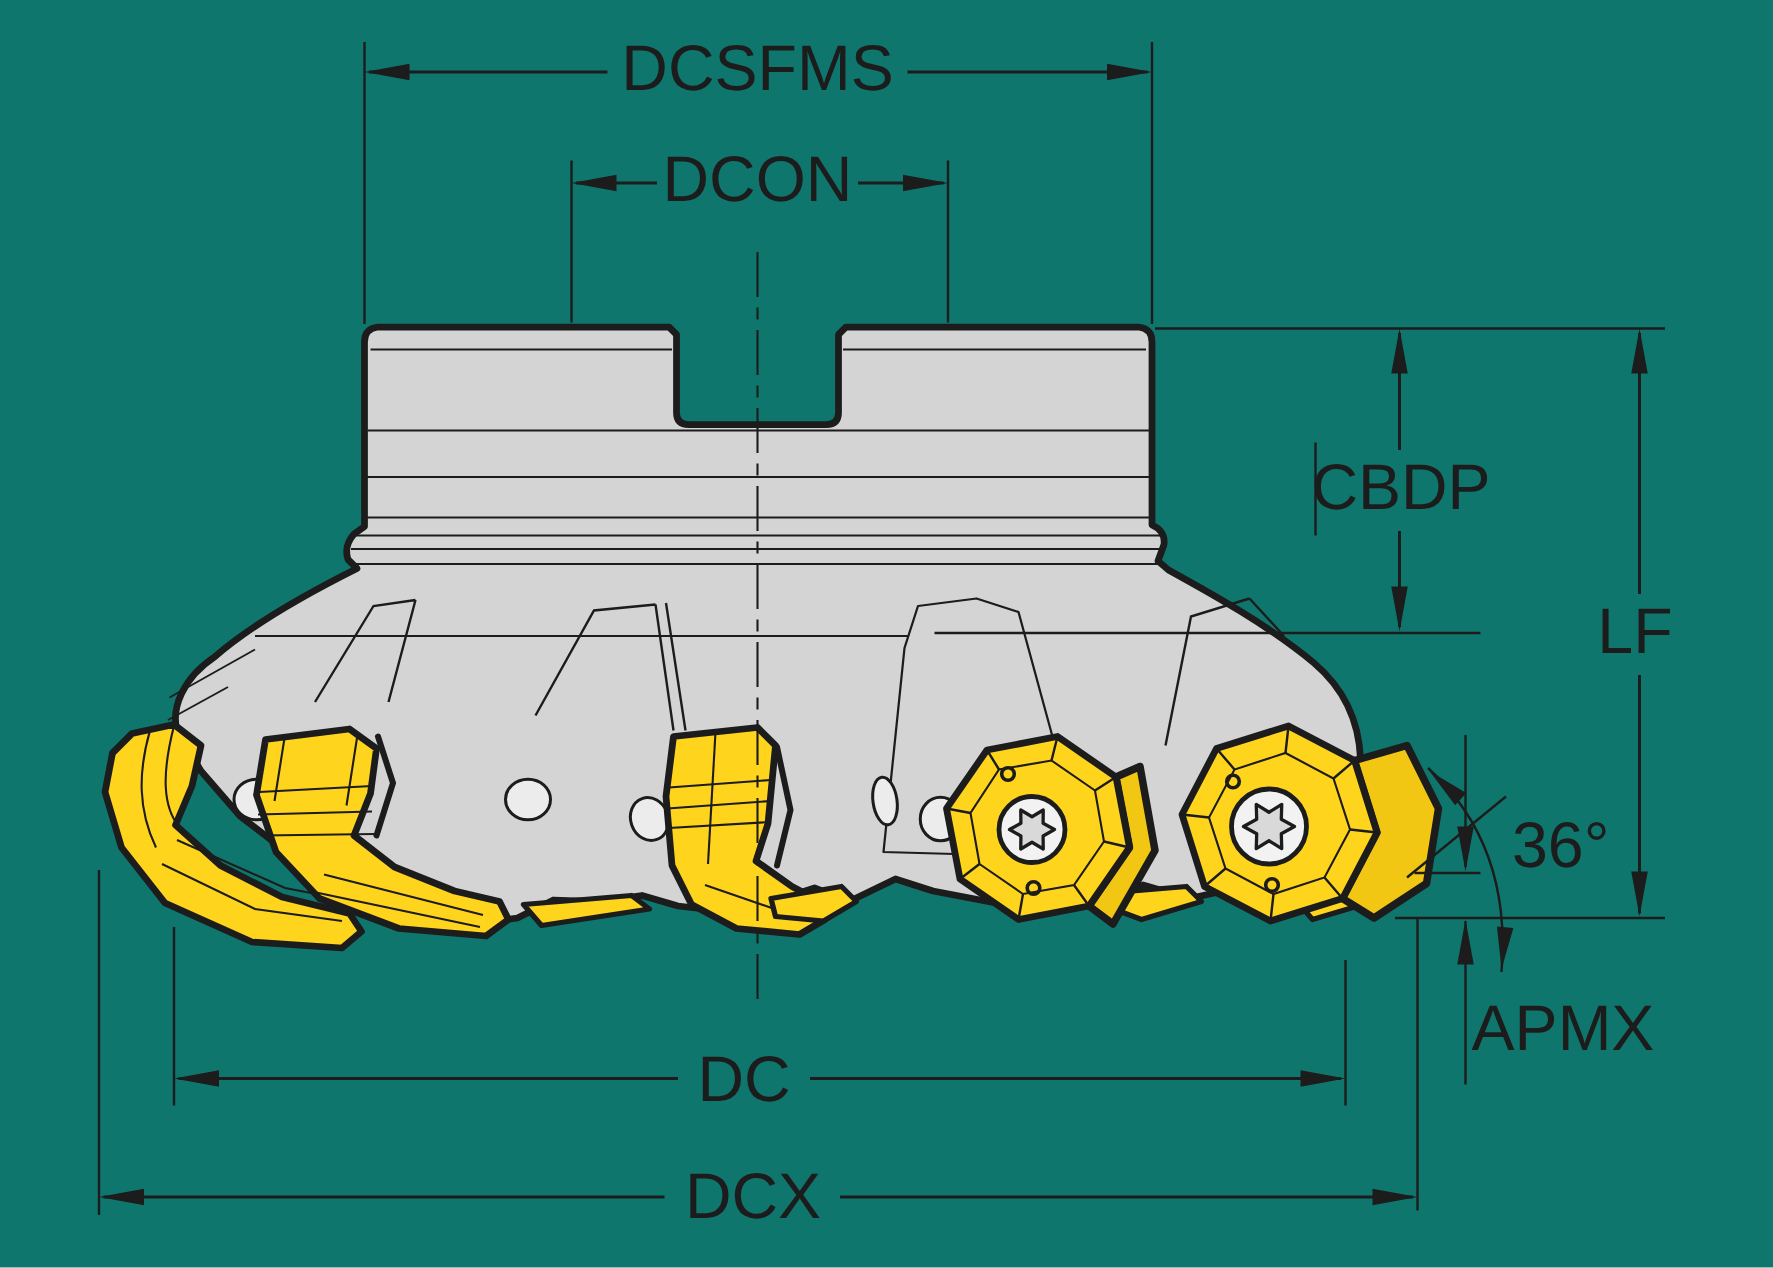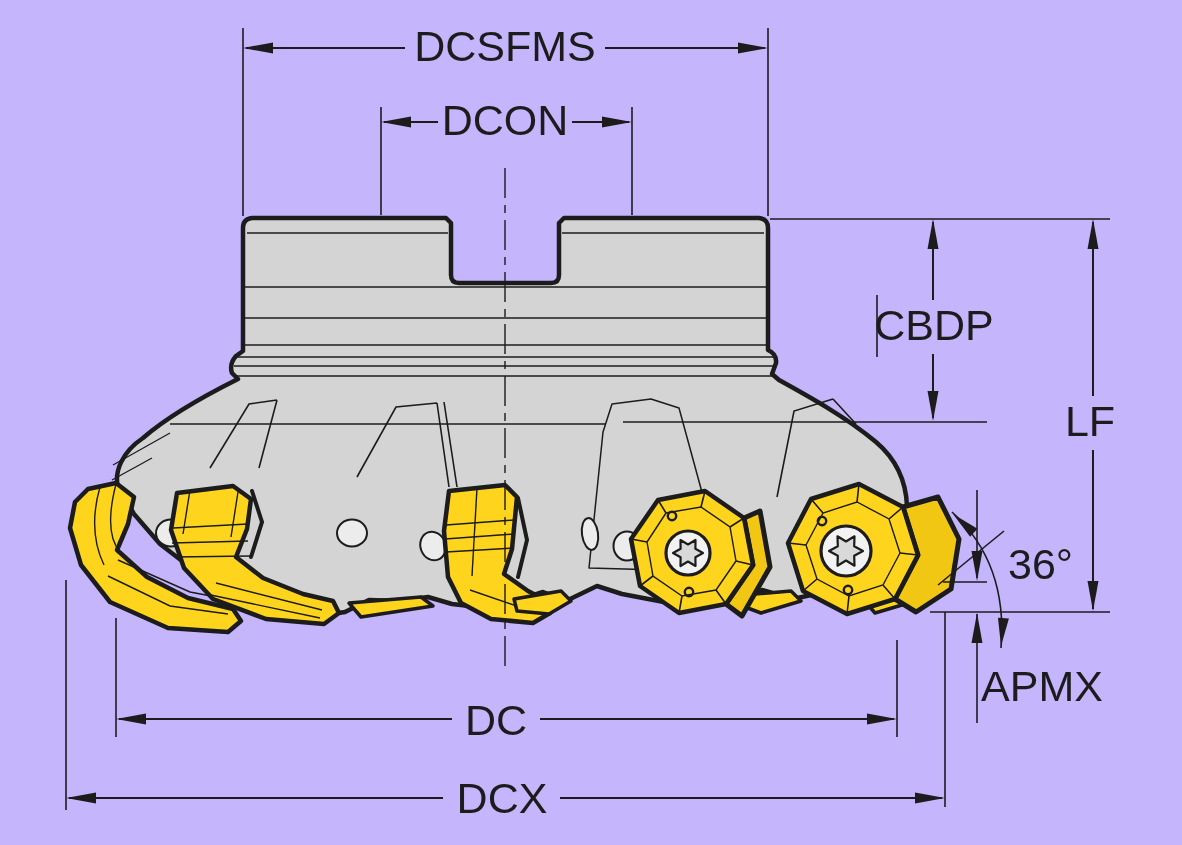--- a/index.html
+++ b/index.html
@@ -1,16 +1,16 @@
 <!DOCTYPE html>
 <html style="--body: #d4d4d4; --insert: #ffd41c; --insert_dark: #f2c713; --line: #1c1c1c; --bore: #f2f2f2;"><head>
 <meta charset="utf-8">
 <style>
   html,body{margin:0;padding:0;background:#ffffff;}
-  .stage{position:relative;width:1182px;height:845px;background:#c4b5fd;overflow:hidden;}
+  .stage{position:relative;width:1182px;height:845px;background:#0f766e;overflow:hidden;}
   svg{position:absolute;left:0;top:0;}
   .body-fill{fill:var(--body);stroke:var(--line);stroke-width:4.5;stroke-linejoin:round;}
   .thin{stroke:var(--line);stroke-width:1.3;fill:none;}
   .thin2{stroke:var(--line);stroke-width:1.6;fill:none;}
   .med{stroke:var(--line);stroke-width:4;fill:none;stroke-linecap:round;}
   .dim{stroke:var(--line);stroke-width:2;fill:none;}
   .ref{stroke:var(--line);stroke-width:1.6;fill:none;}
   .cl{stroke:var(--line);stroke-width:1.4;fill:none;stroke-dasharray:30 7 8 7;}
   .arrow{fill:var(--line);stroke:none;}
   .label{font-family:"Liberation Sans",sans-serif;font-size:43px;fill:var(--line);}

